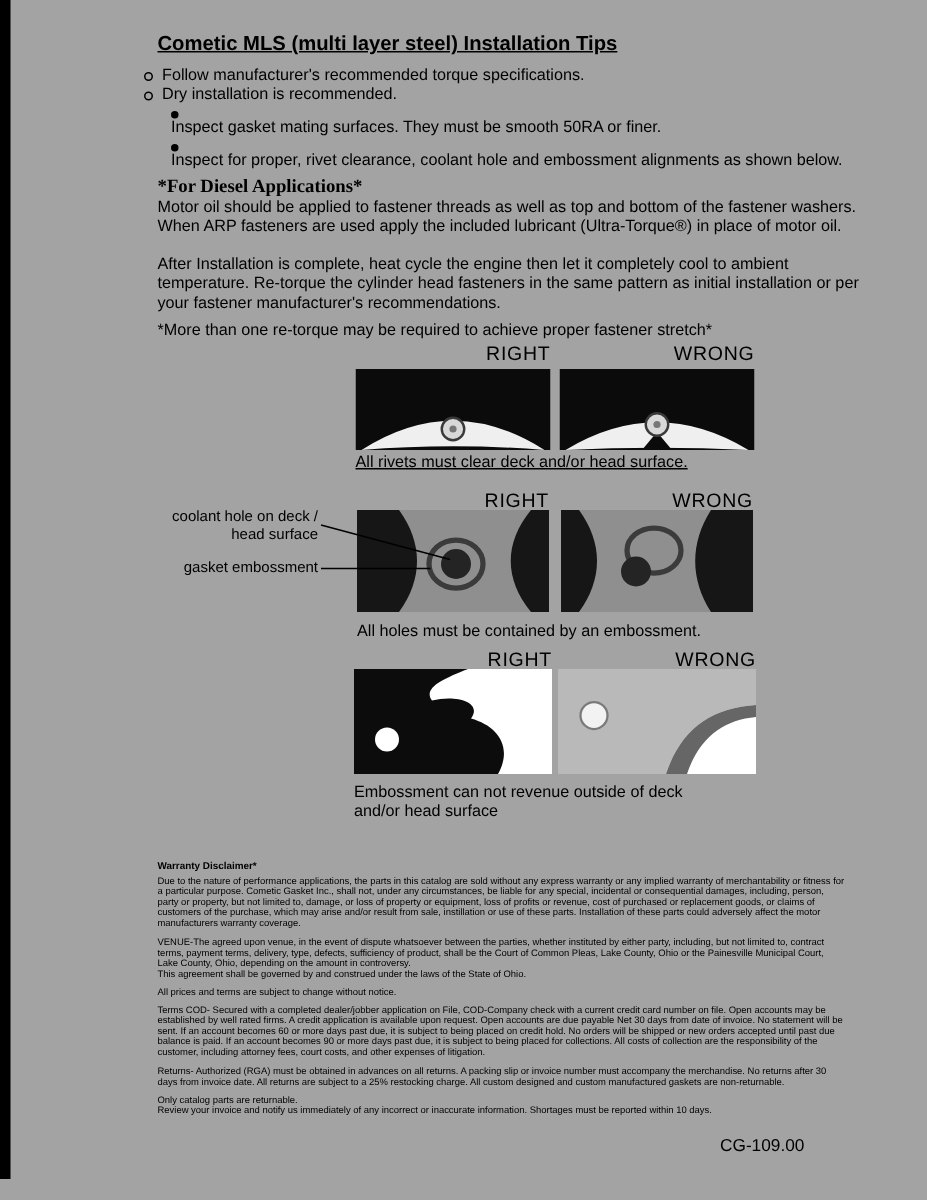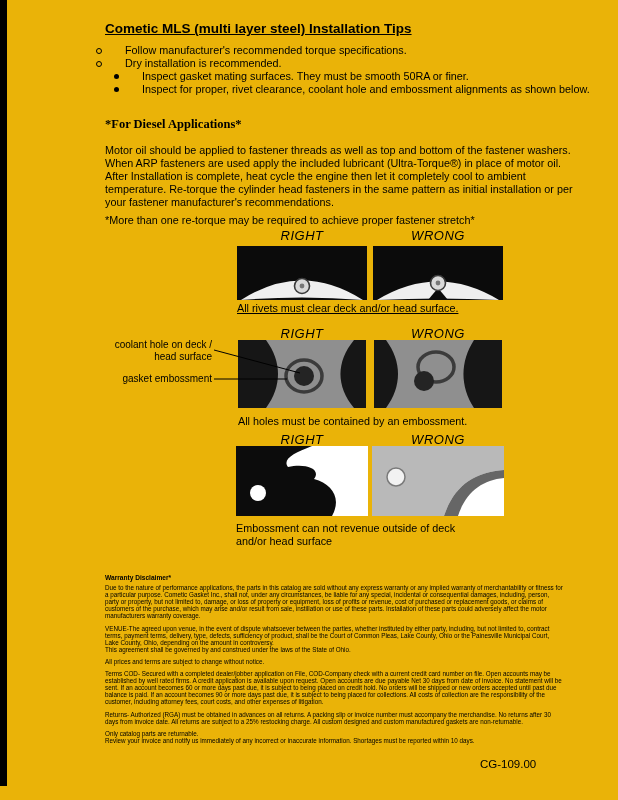--- a/index.html
+++ b/index.html
@@ -1,27 +1,27 @@
 <!DOCTYPE html>
 <html><head>
 <meta charset="utf-8">
 <style>
   html,body{margin:0;padding:0;background:#ffffff;}
-  .page{position:relative;width:618px;height:800px;background:#eab308;overflow:hidden;
+  .page{position:relative;width:618px;height:800px;background:#a3a3a3;overflow:hidden;
         font-family:"Liberation Sans",sans-serif;color:#000;}
   .leftbar{position:absolute;left:0;top:0;width:7px;height:786px;background:#000;}
   .title{position:absolute;left:105px;top:21px;font-size:13.5px;font-weight:bold;text-decoration:underline;}
   .bullets{position:absolute;left:96px;top:44px;width:508px;font-size:10.8px;line-height:13px;}
-  .b-row{display:flex;gap:17px;}
+  .b-row{display:flex;}
   .mk-o{flex:none;width:4px;height:4px;border:1px solid #000;border-radius:50%;margin:4px 6px 0 0;}
   .mk-f{flex:none;width:5px;height:5px;background:#000;border-radius:50%;margin:4px 6px 0 0;}
-  .sub{margin-left:18px;}
+  .sub{margin-left:18px;flex-direction:column;}
   .h-bold{position:absolute;font-size:12.5px;font-weight:bold;}
   .para{position:absolute;font-size:10.8px;line-height:13px;width:472px;}
-  .hdr{position:absolute;width:130px;text-align:center;font-size:13px;letter-spacing:.5px;font-style:italic;}
+  .hdr{position:absolute;width:130px;text-align:right;font-size:13px;letter-spacing:.5px;}
   .dimg{position:absolute;line-height:0;}
   .cap{position:absolute;font-size:10.8px;line-height:13px;}
   .callout{position:absolute;width:100px;text-align:right;font-size:10px;line-height:11.5px;}
   .leaders{position:absolute;left:0;top:0;width:618px;height:800px;pointer-events:none;}
   .disc{position:absolute;left:105px;top:574px;width:458px;font-size:6.3px;line-height:7.1px;}
   .disc-h{font-size:6.6px;font-weight:bold;margin-bottom:3px;}
   .disc p{margin:0 0 5px 0;white-space:pre-line;}
   .footer{position:absolute;left:480px;top:758px;font-size:11.5px;text-align:center;}
 </style>
 </head>
@@ -45,21 +45,21 @@
       <span class="mk-f"></span>
       <span>Inspect gasket mating surfaces.  They must be smooth 50RA or finer.</span>
     </div>
     <div class="b-row sub">
       <span class="mk-f"></span>
       <span>Inspect for proper, rivet clearance, coolant hole and embossment alignments as shown below.</span>
     </div>
   </div>
 
   <div class="h-bold" style="left:105px;top:117px;font-family:Liberation Serif, serif;">*For Diesel Applications*</div>
-  <div class="para" style="left:105px;top:144px;">Motor oil should be applied to fastener threads as well as top and bottom of the fastener washers. When ARP fasteners are used apply the included lubricant (Ultra-Torque®) in place of motor oil.</div>
+  <div class="para" style="left:105px;top:132px;">Motor oil should be applied to fastener threads as well as top and bottom of the fastener washers. When ARP fasteners are used apply the included lubricant (Ultra-Torque®) in place of motor oil.</div>
   <div class="para" style="left:105px;top:214px;">*More than one re-torque may be required to achieve proper fastener stretch*</div>
   <div class="para" style="left:105px;top:170px;">After Installation is complete, heat cycle the engine then let it completely cool to ambient temperature. Re-torque the cylinder head fasteners in the same pattern as initial installation or per your fastener manufacturer's recommendations.</div>
 
   <div class="hdr" style="left:237px;top:228px;">RIGHT</div>
   <div class="hdr" style="left:373px;top:228px;">WRONG</div>
 
   <div class="dimg" style="left:237px;top:246px;">
     <svg width="130" height="54" viewBox="0 0 130 54">
       <rect width="130" height="54" fill="#0b0b0b"></rect>
       <path d="M4,54 Q65,15 126,54 Q65,49 4,54 Z" fill="#efefef"></path>

